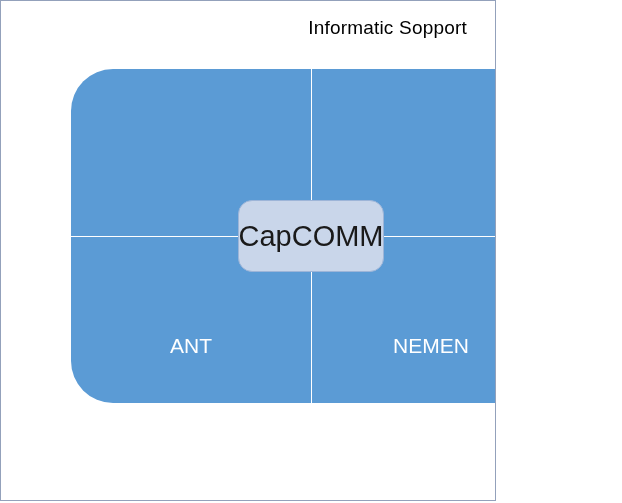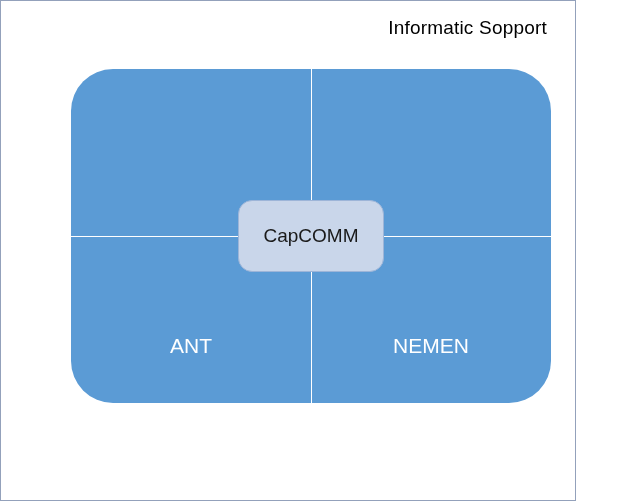--- a/index.html
+++ b/index.html
@@ -3,21 +3,21 @@
 <meta charset="utf-8">
 <style>
   html, body {
     margin: 0;
     padding: 0;
     background: #ffffff;
     font-family: "Liberation Sans", sans-serif;
   }
   .canvas {
     position: relative;
-    width: 576px;
+    width: 496px;
     height: 501px;
     border: 1px solid var(--canvas-border, #93a1bb);
     background: #ffffff;
     box-sizing: border-box;
     overflow: hidden;
   }
   .slide-title {
     position: absolute;
     top: 16px;
     right: 28px;
@@ -72,21 +72,21 @@
     top: 50%;
     transform: translate(-50%, -50%);
     width: 146px;
     height: 72px;
     background: var(--center-fill, #c9d6ea);
     border: 1px solid var(--center-border, #9db5d8);
     border-radius: 14px;
     display: flex;
     align-items: center;
     justify-content: center;
-    font-size: 19px;
+    font-size: 29px;
     color: var(--center-text, #1a1a1a);
     box-sizing: border-box;
   }
 </style>
 </head>
 <body>
 
 <div class="canvas">
 
   <div class="slide-title">Informatic Sopport</div>

